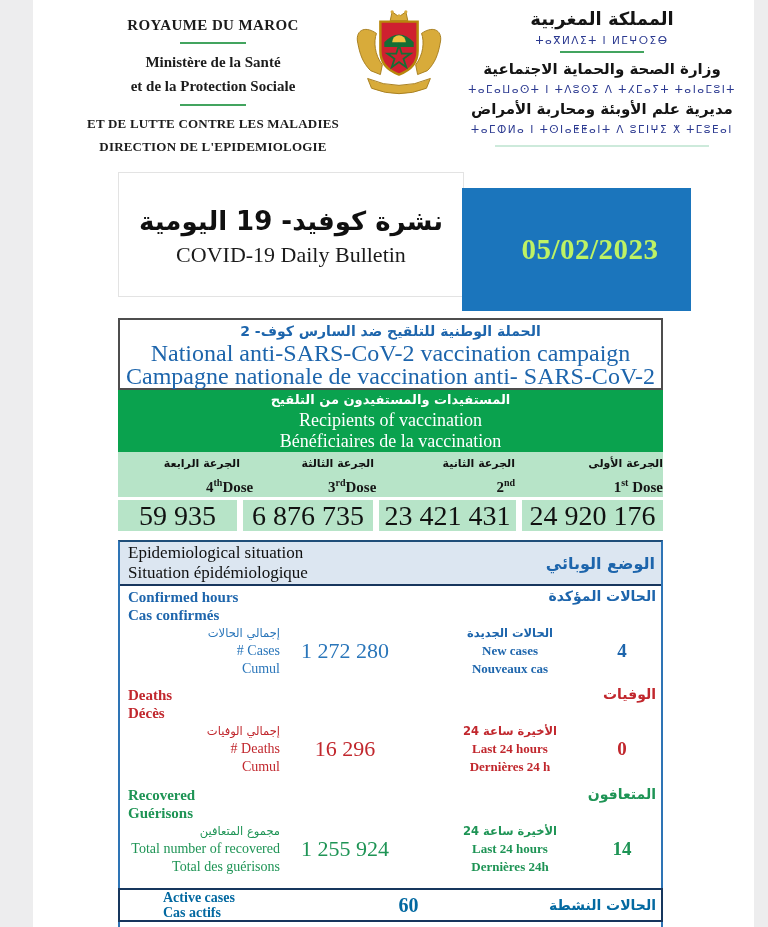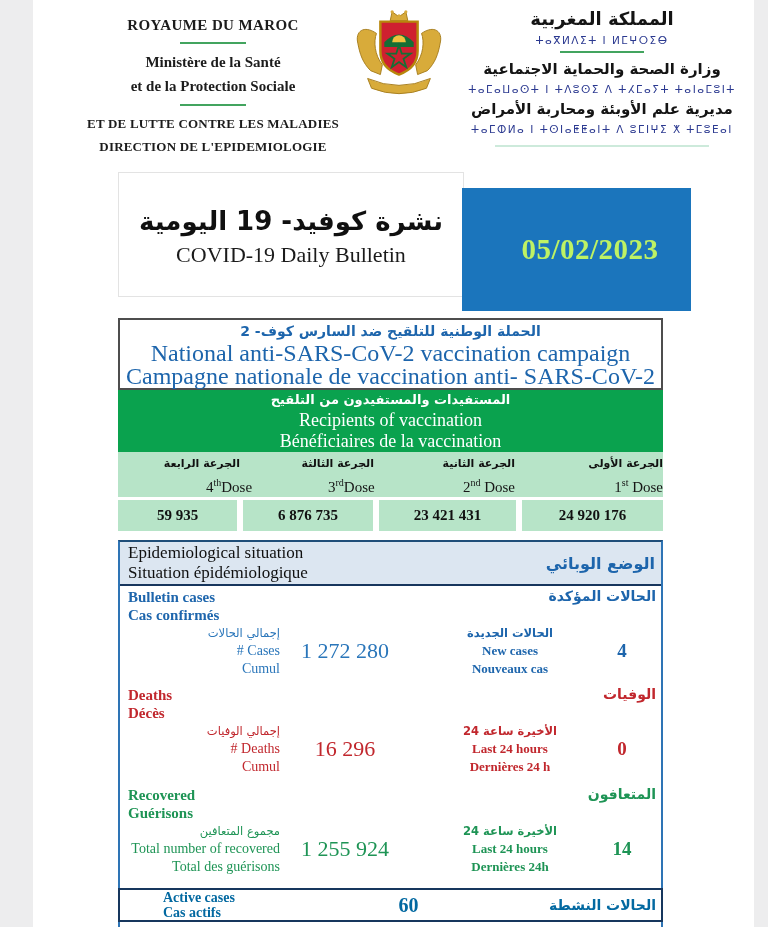--- a/index.html
+++ b/index.html
@@ -38,25 +38,25 @@
   .vacc-campaign{box-sizing:border-box;border:2px solid #4d4d4d;height:72px;display:flex;flex-direction:column;
                  justify-content:center;text-align:center;color:#1d65ac;background:#fff;}
   .vc-ar{font-size:14px;font-weight:bold;line-height:22px;}
   .vc-en,.vc-fr{font-size:24px;line-height:23px;}
   .vacc-recipients{height:62px;background:#0aa24e;color:#ffffff;text-align:center;display:flex;flex-direction:column;justify-content:center;}
   .vr-ar{font-size:13px;font-weight:bold;line-height:20px;}
   .vr-en,.vr-fr{font-size:18px;line-height:21px;}
   .dose-header{height:45px;background:#b7e4c8;display:grid;grid-template-columns:122px 134px 141px 148px;}
   .dh-col{text-align:right;padding-top:3px;margin-left:40px;}
   .dh-ar{font-size:11px;font-weight:bold;color:#111;line-height:18px;}
-  .dh-en{font-weight:normal;font-size:15px;color:#161616;line-height:19px;padding-left:48px;}
+  .dh-en{font-weight:bold;font-size:15px;color:#161616;line-height:19px;padding-left:48px;}
   .dh-en sup{font-size:10px;}
   .dose-values{margin-top:3px;height:31px;display:flex;column-gap:6px;background:#fff;}
   .dv-cell{background:#b7e4c8;display:flex;align-items:center;justify-content:center;
-           font-weight:bold;font-size:15px;color:#111;}
+           font-weight:normal;font-size:28px;color:#111;}
   .dv-c1{width:119px;} .dv-c2{width:130px;} .dv-c3{width:137px;} .dv-c4{width:141px;}
 
   
   .epi{position:absolute;left:118px;top:540px;width:545px;height:443px;box-sizing:border-box;
        border:2.5px solid #2e74b5;border-top-color:#1f4e79;background:#fff;}
   .epi-header{height:44px;background:#dce6f1;border-bottom:2px solid #17365d;display:flex;
               justify-content:space-between;align-items:center;padding:0 6px 0 8px;box-sizing:border-box;}
   .epi-hl{font-size:17px;line-height:20px;color:#101010;}
   .epi-har{font-size:16px;font-weight:bold;color:#1d65ac;}
   .sec-title{display:flex;justify-content:space-between;padding:2px 5px 0 8px;}
@@ -175,21 +175,21 @@
       <div class="epi-hl">
         <div>Epidemiological situation</div>
         <div>Situation épidémiologique</div>
       </div>
       <div class="epi-har ar">الوضع الوبائي</div>
     </div>
 
     <div class="sec-confirmed">
       <div class="sec-title">
         <div class="st-left c-blue">
-          <div>Bulletin cases</div>
+          <div>Confirmed hours</div>
           <div>Cas confirmés</div>
         </div>
         <div class="st-ar ar c-blue">الحالات المؤكدة</div>
       </div>
       <div class="sec-row">
         <div class="rl-left c-blue2">
           <div class="ar">إجمالي الحالات</div>
           <div># Cases</div>
           <div>Cumul</div>
         </div>

